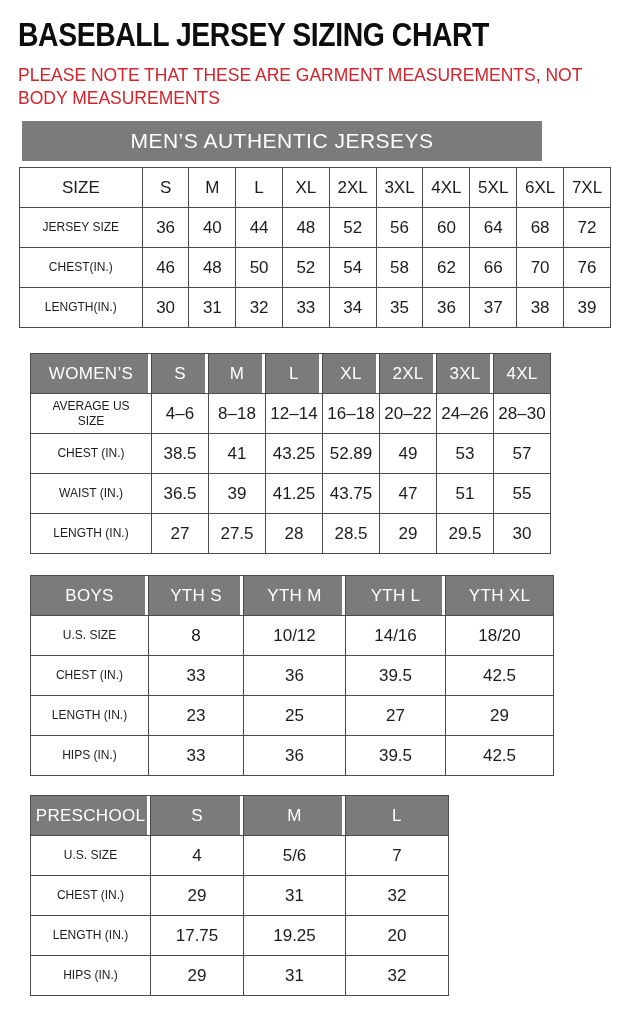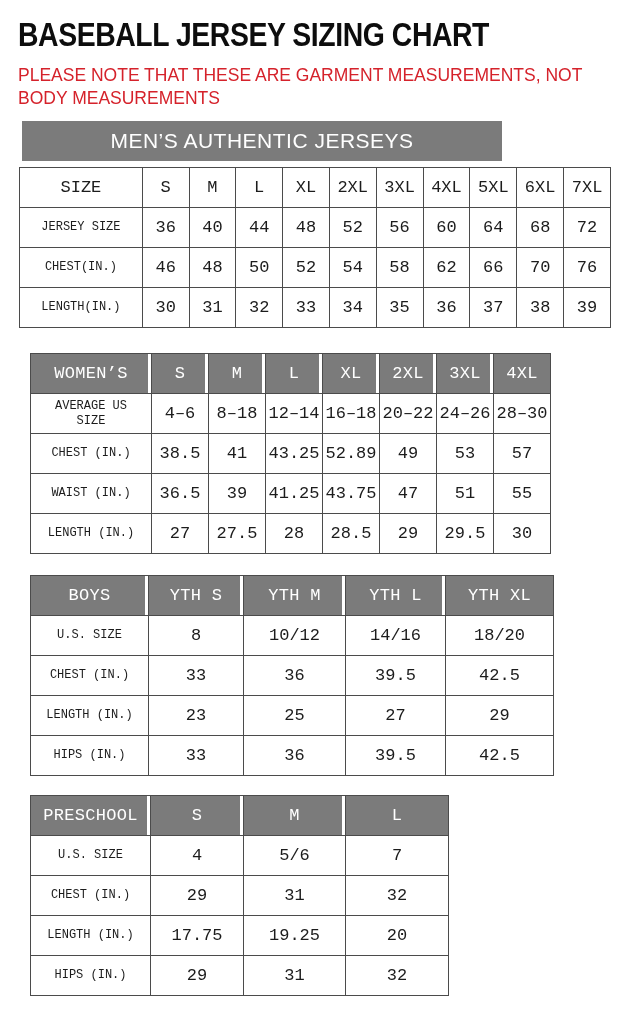--- a/index.html
+++ b/index.html
@@ -24,30 +24,29 @@
     transform:scaleX(0.86);transform-origin:0 50%;
   }
 
   .note{
     color:var(--red);
     font-size:17.5px;line-height:1.32;
     margin:0 0 11px 0;max-width:575px;
   }
 
   .banner{
-    margin-left:4px;width:480px;height:40px;
+    margin-left:4px;width:520px;height:40px;
     background:var(--gray);color:#ffffff;
     font-size:21px;line-height:40px;text-align:center;letter-spacing:0.5px;
     margin-bottom:6px;
   }
 
   table.tbl{
     border-collapse:collapse;table-layout:fixed;
     empty-cells:show;
-    font-family:Liberation Mono, monospace;
   }
   .tbl th,.tbl td{
     border:1px solid var(--border);
     background:#ffffff;color:var(--text);
     font-weight:400;font-size:17px;text-align:center;vertical-align:middle;
     height:40px;padding:0 2px;overflow:hidden;
   }
   .tbl th.rowlabel{font-size:12px;padding:2px 12px;line-height:1.2;}
 
   

